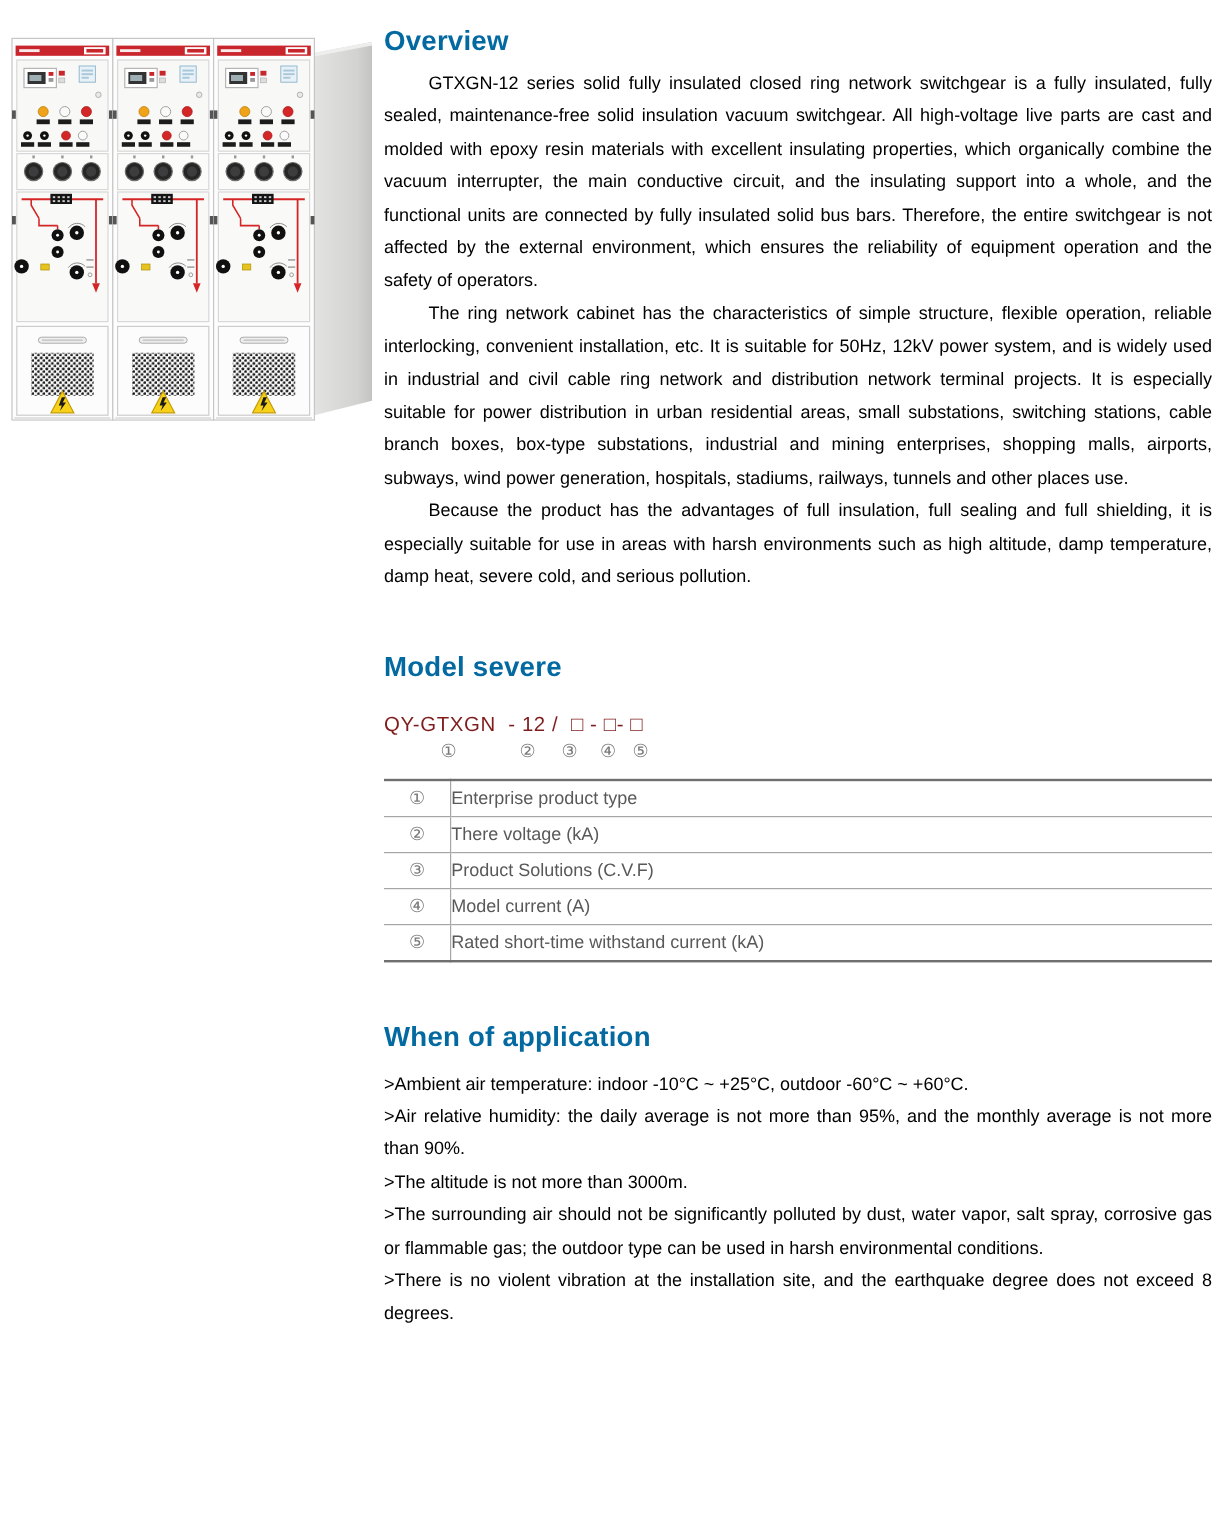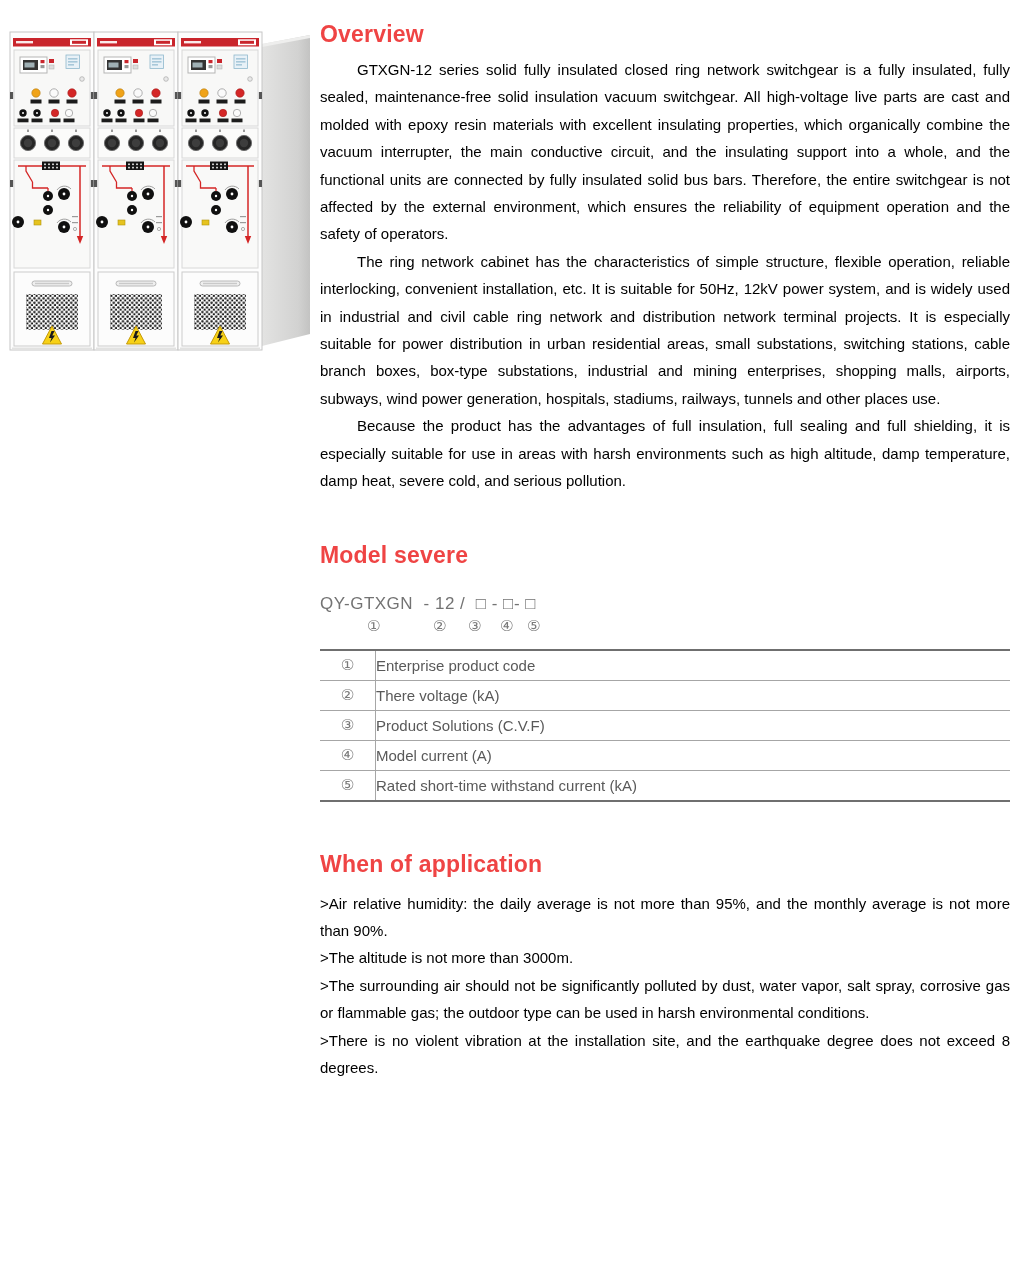--- a/index.html
+++ b/index.html
@@ -15,34 +15,34 @@
   .product-image{
     position:absolute;left:8px;top:28px;width:302px;height:326px;
   }
   
   .content{
     position:absolute;left:320px;top:18px;width:690px;
   }
   h2.sec-title{
     margin:0;
     font-size:23px;line-height:32px;font-weight:bold;
-    color:#ef4444;
+    color:#0369a1;
     letter-spacing:0.2px;
   }
   .body-text{
     font-size:15px;line-height:27.4px;color:#000000;
     text-align:justify;
   }
   .overview-paras{margin-top:6px;}
   .overview-paras p{margin:0;text-indent:37px;}
   
   .model-section{margin-top:44px;}
   .model-code{
     margin-top:22px;
-    font-size:17px;line-height:22px;color:#737373;
+    font-size:17px;line-height:22px;color:#7f1d1d;
     white-space:pre;letter-spacing:0.5px;
   }
   .model-markers{
     position:relative;height:22px;margin-top:2px;
     font-size:15px;color:#7a7a7a;
   }
   .model-markers span{position:absolute;top:0;}
   .mk-1{left:47px;} .mk-2{left:113px;} .mk-3{left:148px;}
   .mk-4{left:180px;} .mk-5{left:207px;}
   table.model-table{
@@ -217,21 +217,21 @@
         <span class="mk-1">①</span>
         <span class="mk-2">②</span>
         <span class="mk-3">③</span>
         <span class="mk-4">④</span>
         <span class="mk-5">⑤</span>
       </div>
       <table class="model-table">
         <tbody>
           <tr>
             <td class="cell-num">①</td>
-            <td class="cell-desc">Enterprise product code</td>
+            <td class="cell-desc">Enterprise product type</td>
           </tr>
           <tr>
             <td class="cell-num">②</td>
             <td class="cell-desc">There voltage (kA)</td>
           </tr>
           <tr>
             <td class="cell-num">③</td>
             <td class="cell-desc">Product Solutions (C.V.F)</td>
           </tr>
           <tr>
@@ -242,20 +242,21 @@
             <td class="cell-num">⑤</td>
             <td class="cell-desc">Rated short-time withstand current (kA)</td>
           </tr>
         </tbody>
       </table>
     </div>
 
     <div class="scope-section">
       <h2 class="sec-title">When of application</h2>
       <div class="scope-items body-text">
+        <p>&gt;Ambient air temperature: indoor -10°C ~ +25°C, outdoor -60°C ~ +60°C.</p>
         <p>&gt;Air relative humidity: the daily average is not more than 95%, and the monthly average is not more than 90%.</p>
         <p>&gt;The altitude is not more than 3000m.</p>
         <p>&gt;The surrounding air should not be significantly polluted by dust, water vapor, salt spray, corrosive gas or flammable gas; the outdoor type can be used in harsh environmental conditions.</p>
         <p>&gt;There is no violent vibration at the installation site, and the earthquake degree does not exceed 8 degrees.</p>
       </div>
     </div>
 
   </div>
 </div>
 

